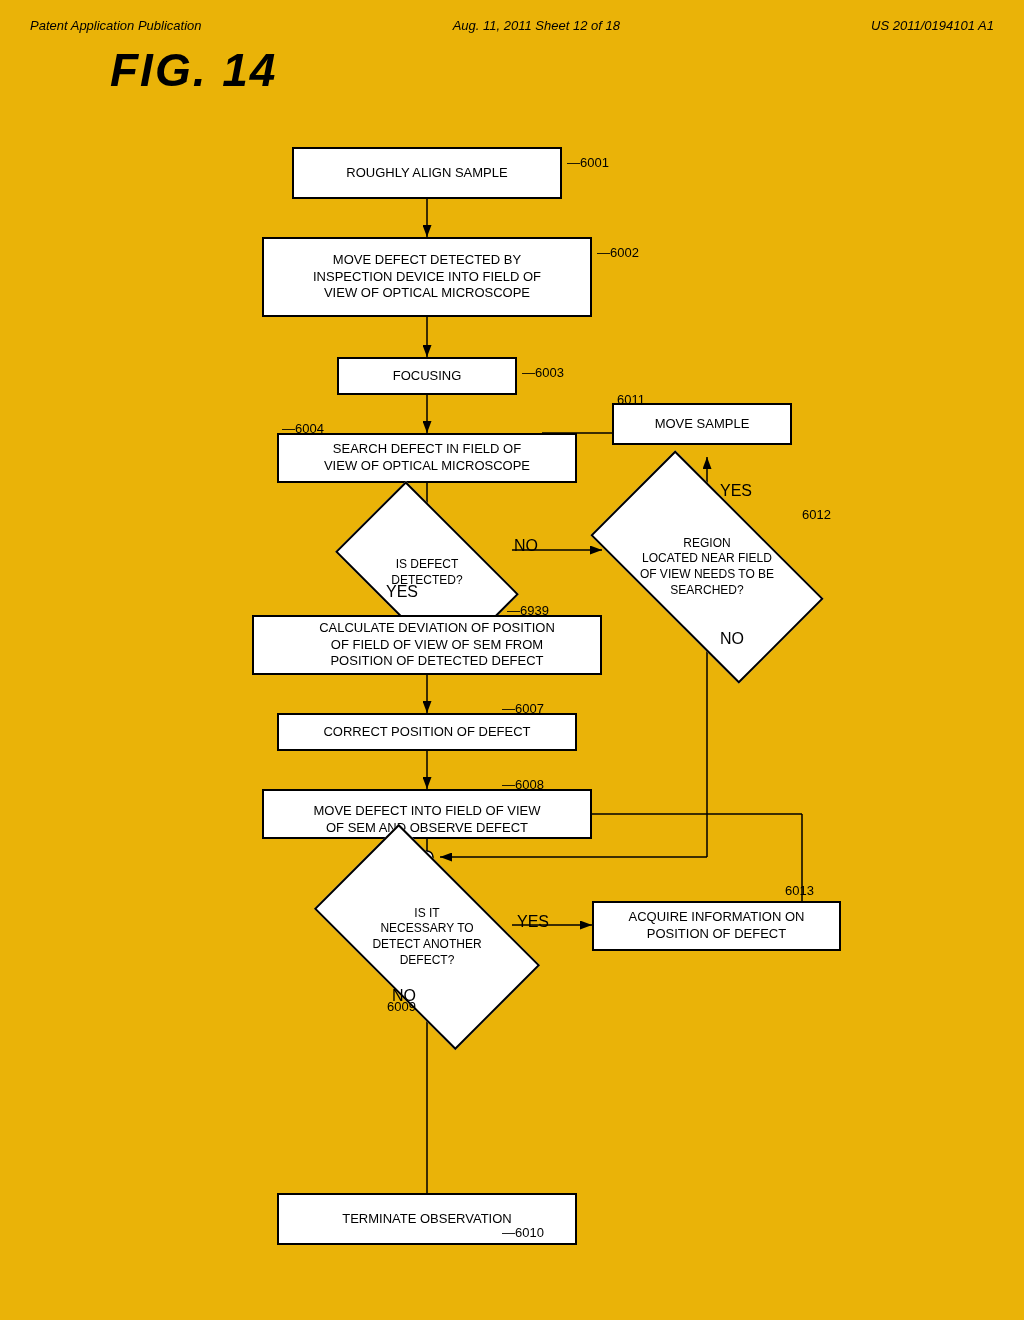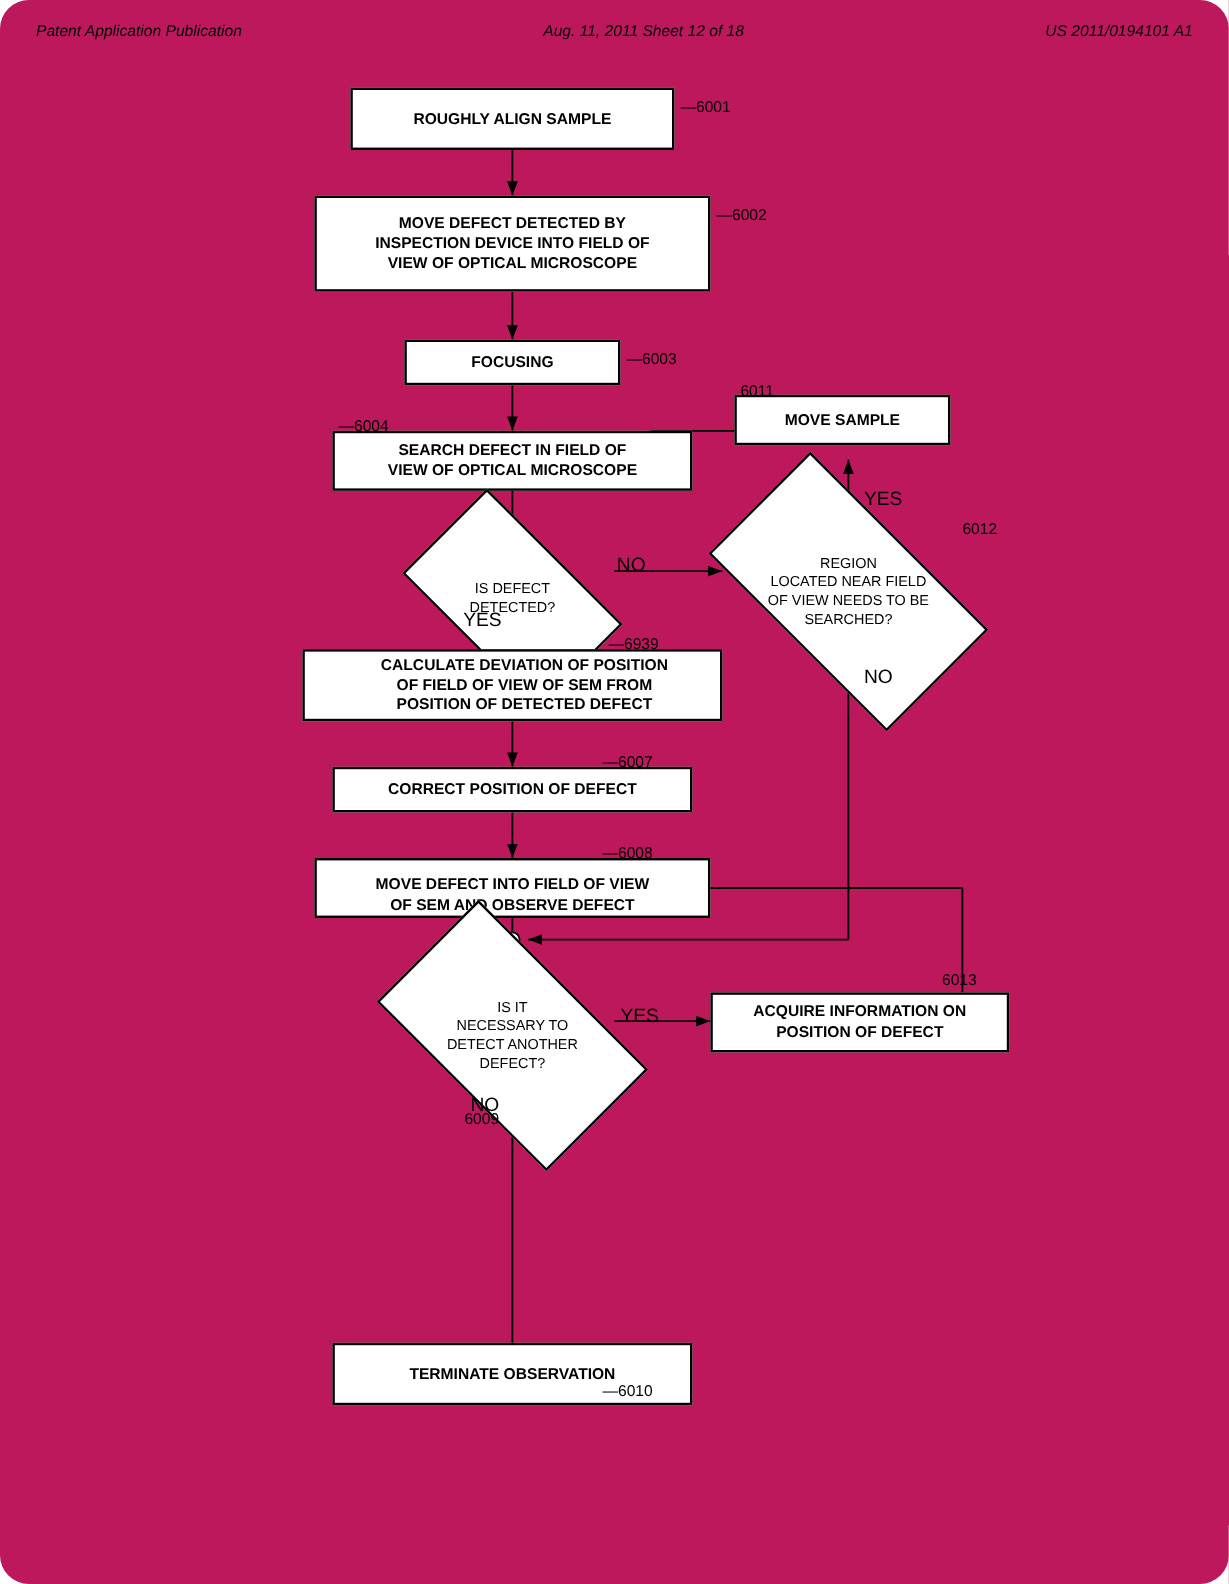--- a/index.html
+++ b/index.html
@@ -8,24 +8,23 @@
       font-family: Arial, sans-serif;
       width: 1024px;
       min-height: 1320px;
       position: relative;
       overflow: hidden;
     }
 
     .page {
       width: 1024px;
       min-height: 1320px;
-      background: #be185d;
+      background: #eab308;
       position: relative;
       padding: 18px 30px 30px 30px;
-      border-radius: 24px;
     }
 
     .header {
       display: flex;
       justify-content: space-between;
       align-items: center;
       font-size: 13px;
       margin-bottom: 10px;
       font-style: italic;
     }
@@ -49,21 +48,21 @@
     
     .box-rect {
       position: absolute;
       border: 2px solid #000;
       background: #fff;
       display: flex;
       align-items: center;
       justify-content: center;
       text-align: center;
       font-size: 13px;
-      font-weight: bold;
+      font-weight: normal;
       padding: 6px 8px;
       line-height: 1.3;
     }
 
     .box-diamond {
       position: absolute;
       display: flex;
       align-items: flex-end;
       justify-content: center;
       text-align: center;
@@ -125,20 +124,21 @@
 <body>
 
 <div class="page">
 
   <div class="header">
     <span>Patent Application Publication</span>
     <span>Aug. 11, 2011  Sheet 12 of 18</span>
     <span>US 2011/0194101 A1</span>
   </div>
 
+  <div class="fig-title">FIG. 14</div>
 
   <div class="diagram">
 
     <svg class="arrows-svg" xmlns="http://www.w3.org/2000/svg">
       <defs>
         <marker id="arrowhead" markerWidth="8" markerHeight="6" refX="8" refY="3" orient="auto">
           <polygon points="0 0, 8 3, 0 6" fill="#000"></polygon>
         </marker>
       </defs>
 

